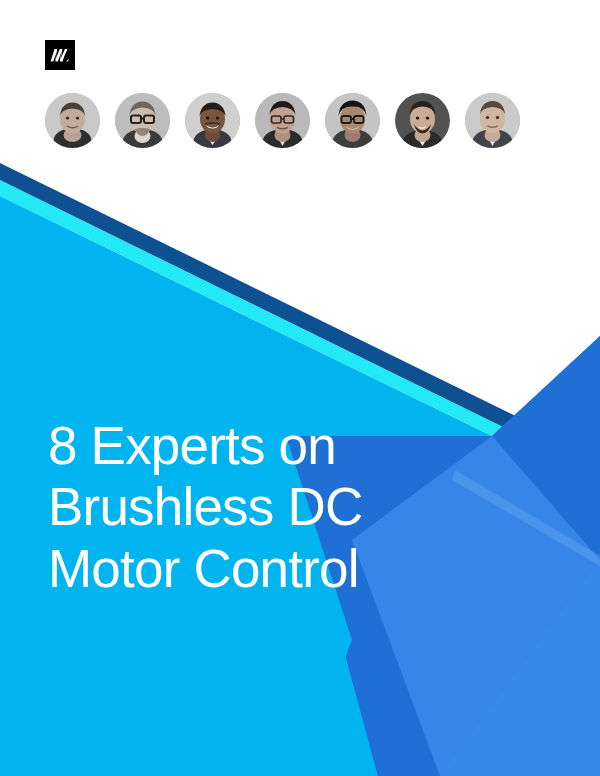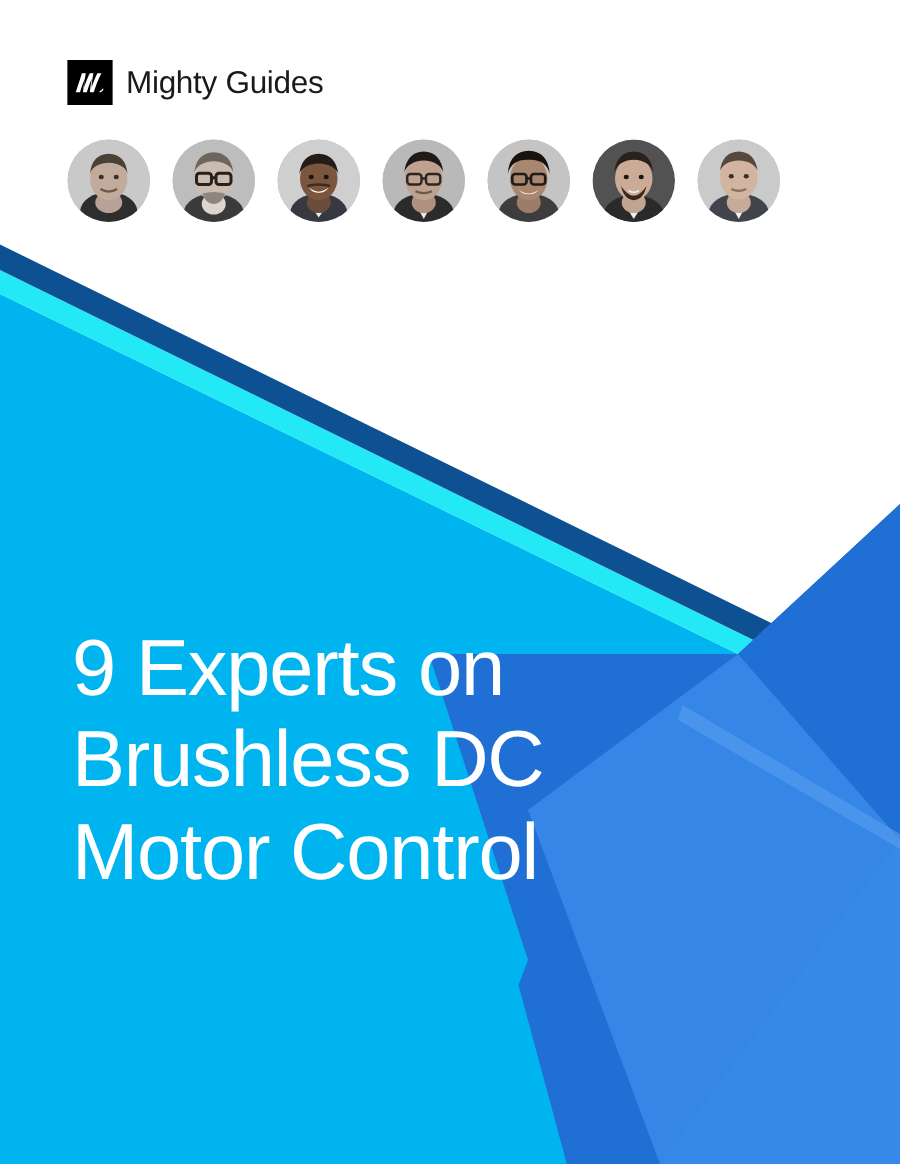--- a/index.html
+++ b/index.html
@@ -138,21 +138,20 @@
   <div class="header">
     <span class="logo-mark">
       <svg width="30" height="30" viewBox="0 0 30 30" aria-hidden="true">
         <rect x="0" y="0" width="30" height="30" fill="#000000"></rect>
         <g fill="#ffffff">
           <path d="M5.5 21.5 C7.2 16.4 8.6 12.1 9.6 8.9 L12.2 8.9 C11.6 12.3 11.2 15.4 11.0 18.4 C12.2 14.9 13.5 11.7 14.8 8.9 L17.3 8.9 C16.6 12.3 16.2 15.4 16.0 18.4 C17.2 14.9 18.5 11.7 19.9 8.9 L22.6 8.9 C20.6 12.7 18.9 17.0 17.5 21.5 L14.9 21.5 C15.2 18.3 15.6 15.3 16.2 12.4 C14.9 15.3 13.8 18.4 12.9 21.5 L10.3 21.5 C10.6 18.3 11.0 15.3 11.6 12.4 C10.3 15.3 9.2 18.4 8.3 21.5 Z"></path>
           <path d="M21.4 20.6 C22.3 20.6 23.0 20.0 23.2 19.2 L24.0 19.2 C23.8 20.6 22.8 21.6 21.4 21.6 Z"></path>
         </g>
       </svg>
     </span>
-    <span class="logo-word">Mighty Guides</span>
   </div>
 
   <div class="avatar-row">
 
     <span class="avatar">
       <svg width="55" height="55" viewBox="0 0 55 55" aria-hidden="true">
         <circle cx="27.5" cy="27.5" r="27.5" fill="#c9c9c9"></circle>
         <ellipse cx="27.5" cy="48" rx="19" ry="13" fill="#2e2e2e"></ellipse>
         <ellipse cx="27.5" cy="42" rx="9" ry="7" fill="#b6a296"></ellipse>
         <ellipse cx="27.5" cy="26" rx="12.5" ry="14.5" fill="#c3ab9c"></ellipse>
@@ -246,16 +245,16 @@
         <path d="M15 21 Q16.5 8.5 27.5 8 Q38.5 8.5 40 21 Q37.5 14.5 27.5 14 Q17.5 14.5 15 21 Z" fill="#57483b"></path>
         <ellipse cx="22.5" cy="24.5" rx="1.7" ry="1.5" fill="#3a2f26"></ellipse>
         <ellipse cx="32.5" cy="24.5" rx="1.7" ry="1.5" fill="#3a2f26"></ellipse>
         <path d="M22.5 33 Q27.5 35.5 32.5 33" stroke="#84705f" stroke-width="1.4" fill="none"></path>
       </svg>
     </span>
 
   </div>
 
   <div class="title-block">
-    <h1 class="main-title">9 Experts on Brushless DC Motor Control</h1>
+    <h1 class="main-title">8 Experts on Brushless DC Motor Control</h1>
   </div>
 
 </div>
 
 </body></html>

